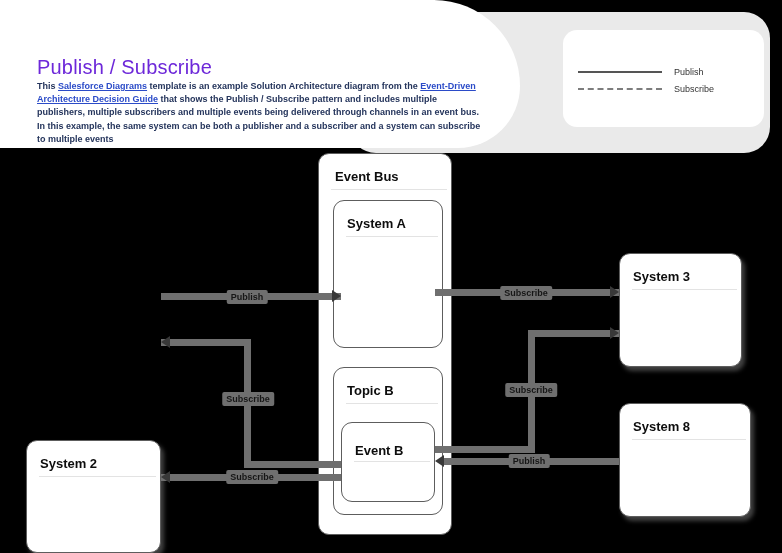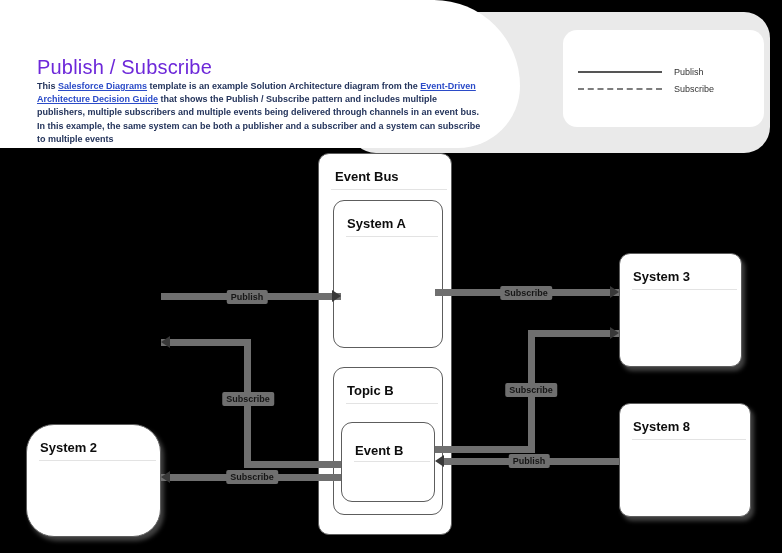--- a/index.html
+++ b/index.html
@@ -82,21 +82,21 @@
     <div class="node-label">Topic B</div>
     <div class="node-sep"></div>
   </div>
 
   <div class="node" style="left:341px;top:422px;width:94px;height:80px;">
     <div class="node-label" style="top:20px;">Event B</div>
     <div class="node-sep" style="top:38px;"></div>
   </div>
 
 
-  <div class="node shadow" style="left:26px;top:424px;width:135px;height:113px;border-radius:28px;">
+  <div class="node shadow" style="left:26px;top:440px;width:135px;height:113px;">
     <div class="node-label">System 2</div>
     <div class="node-sep"></div>
   </div>
 
   <div class="node shadow" style="left:619px;top:253px;width:123px;height:114px;">
     <div class="node-label">System 3</div>
     <div class="node-sep"></div>
   </div>
 
   <div class="node shadow" style="left:619px;top:403px;width:132px;height:114px;">

